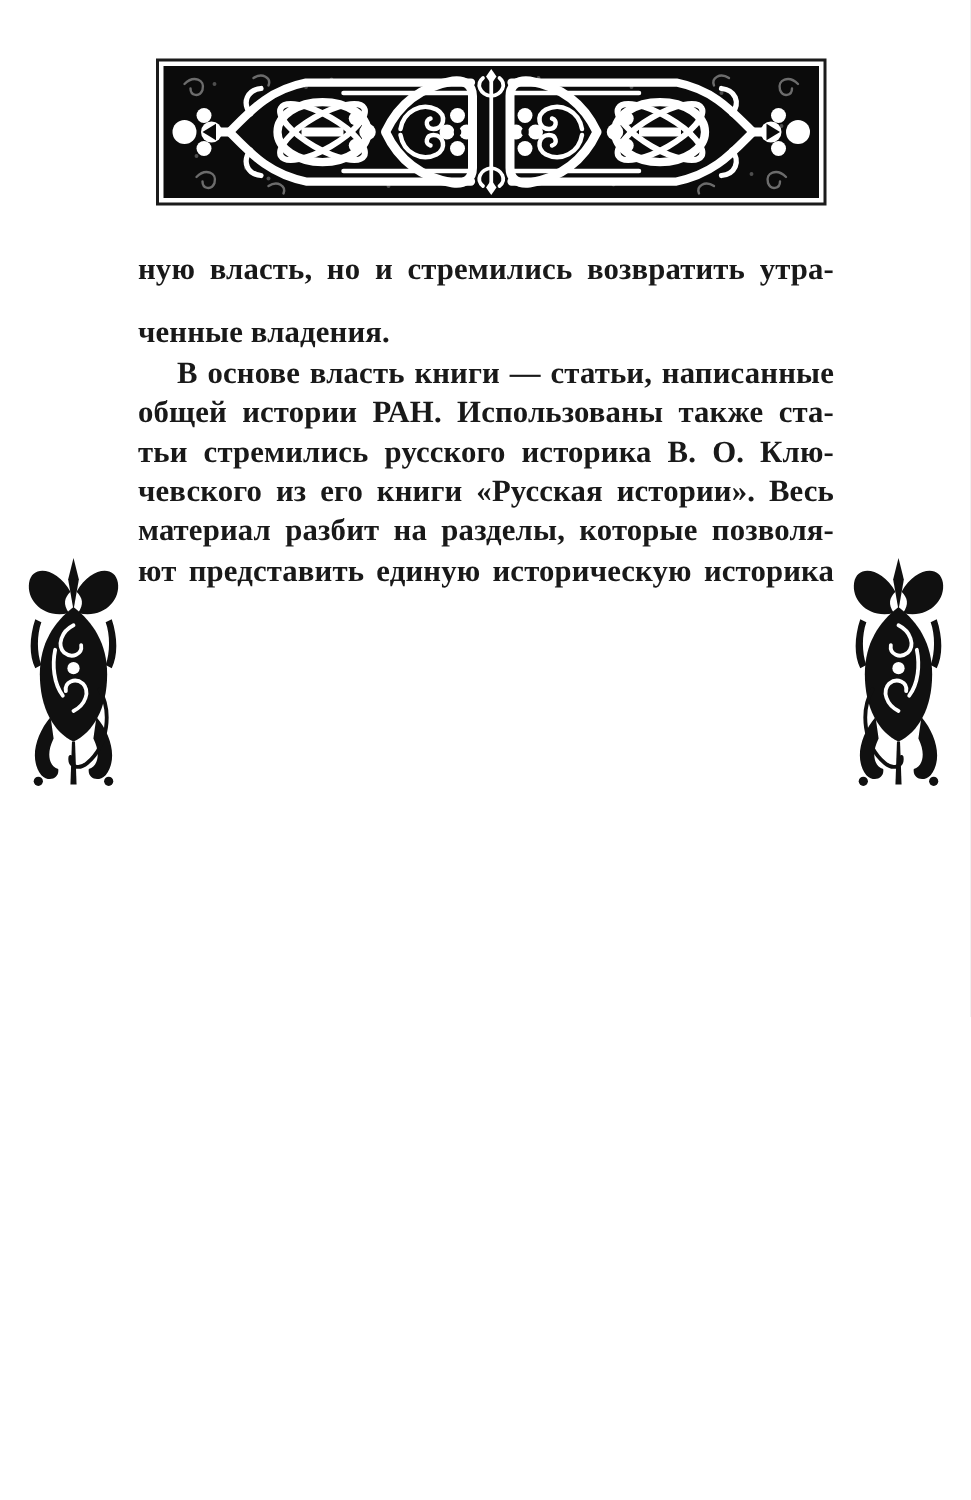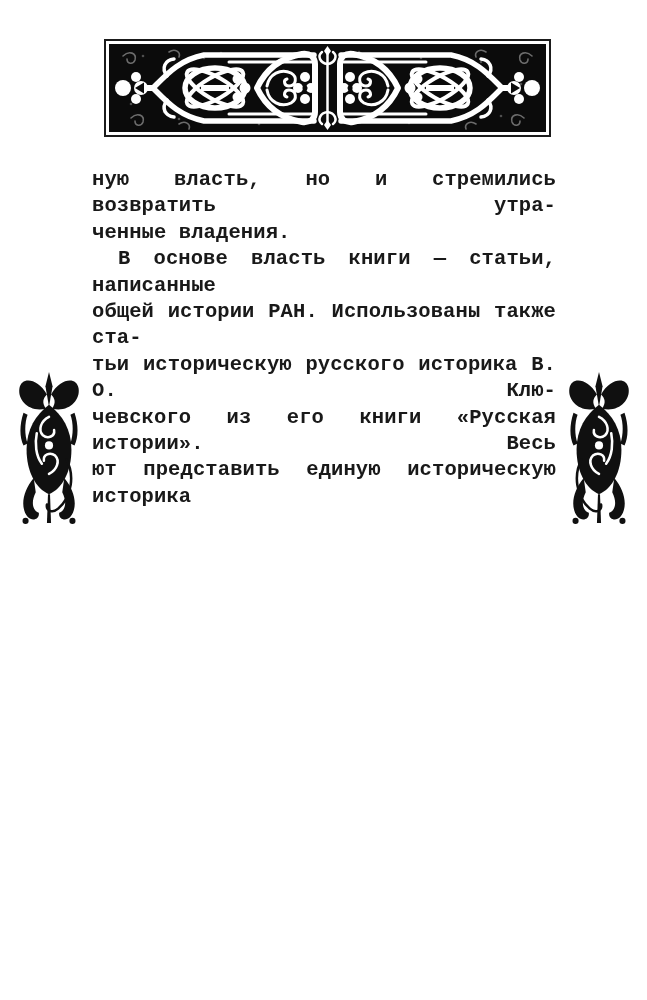--- a/index.html
+++ b/index.html
@@ -21,22 +21,22 @@
   .sw35{stroke-width:3.5;} .sw3{stroke-width:3;} .sw25{stroke-width:2.5;}
   .hp-dark{fill:#0b0b0b;stroke:none;}
   .hp-speck{fill:#ffffff;opacity:.28;}
   .hp-sprig{fill:none;stroke:#ffffff;stroke-width:1.6;opacity:.4;stroke-linecap:round;}
   
   .textblock{
     position:absolute;left:92px;top:167px;width:464px;
     font-size:20.5px;line-height:26.4px;font-weight:700;
     color:#191919;letter-spacing:.1px;
   }
-  .line{text-align:justify;text-align-last:justify;font-family:Liberation Mono, monospace;}
-  .line.para-end{text-align-last:left;}
+  .line{text-align:justify;text-align-last:justify;}
+  .line.para-end{text-align-last:left;margin-top:16px;}
   .line.indent{text-indent:26px;}
   
   .flourish{position:absolute;top:372px;width:72px;height:155px;}
   .flourish.left{left:13px;}
   .flourish.right{left:563px;}
   .flourish svg{display:block;width:100%;height:100%;}
   .fl-fill{fill:#101010;stroke:none;}
   .fl-line{fill:none;stroke:#101010;stroke-width:2.5;stroke-linecap:round;}
   .fl-white{fill:none;stroke:#ffffff;stroke-width:2.5;stroke-linecap:round;}
   .fl-dotw{fill:#ffffff;stroke:none;}
@@ -123,22 +123,23 @@
         </g>
       </svg>
     </div>
   </div>
 
   <div class="textblock">
     <div class="line">ную власть, но и стремились возвратить утра-</div>
     <div class="line para-end">ченные владения.</div>
     <div class="line indent">В основе власть книги — статьи, написанные</div>
     <div class="line">общей истории РАН. Использованы также ста-</div>
-    <div class="line">тьи историческую русского историка В. О. Клю-</div>
+    <div class="line">тьи стремились русского историка В. О. Клю-</div>
     <div class="line">чевского из его книги «Русская истории». Весь</div>
+    <div class="line">материал разбит на разделы, которые позволя-</div>
     <div class="line">ют представить единую историческую историка</div>
   </div>
 
   <svg width="0" height="0" style="position:absolute" aria-hidden="true">
     <defs>
       <g id="flourish-shape">
 
         <path class="fl-fill" d="M35,0 L38.5,14 L35,34 L31.5,14 Z"></path>
 
         <path class="fl-fill" d="M33,22 C24,6 8,4 6,16 C4,28 16,40 32,36 C28,30 29,26 33,22 Z"></path>

